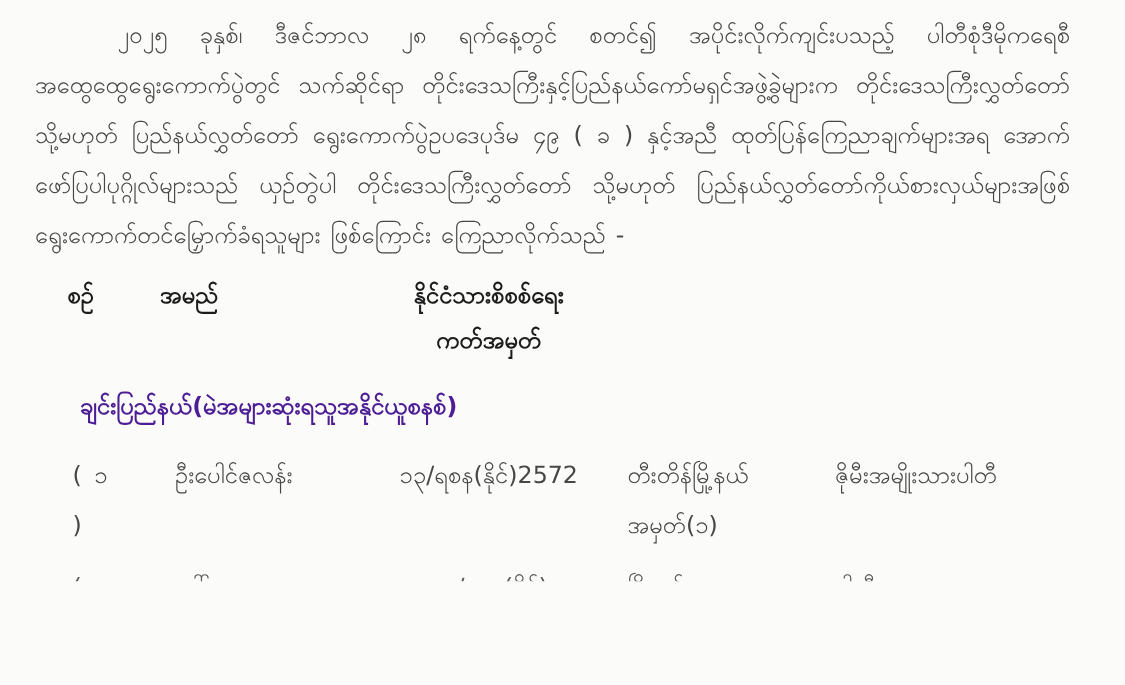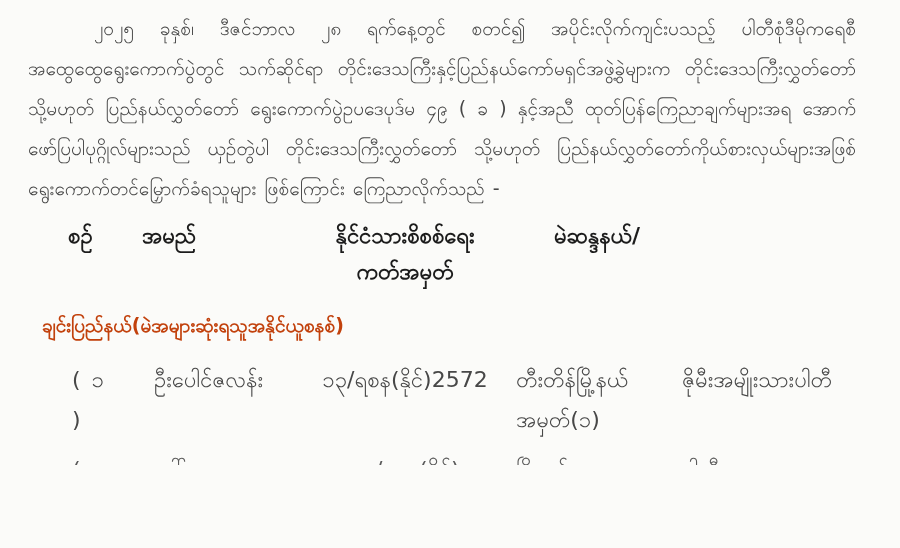--- a/index.html
+++ b/index.html
@@ -27,37 +27,37 @@
     line-height: 40px;
     text-align: justify;
     text-indent: 66px;
     color: #474747;
     word-spacing: 2px;
   }
   
   .tbl-grid {
     display: grid;
     grid-template-columns: 48px 180px 222px 162px 208px;
-    margin-left: 38px;
-    font-size: 22px;
+    margin-left: 24px;
+    font-size: 19px;
   }
   .thead {
     margin-top: 10px;
     font-weight: 700;
     color: #1c1c1c;
     line-height: 36px;
   }
   .th { text-align: center; }
   .th .h-line { display: block; }
   .th-serial { text-align: left; padding-left: 2px; }
   .th-name { text-align: left; padding-left: 28px; }
   .section-title {
-    margin: 16px 0 0 14px;
+    margin: 16px 0 0 36px;
     font-weight: 700;
-    color: #c2410c;
+    color: #4c1d95;
     font-size: 19px;
     line-height: 38px;
   }
   .trow {
     margin-top: 16px;
     line-height: 40px;
     color: #474747;
   }
   .td { text-align: left; }
   .td-serial { padding-left: 6px; letter-spacing: 2px; }
@@ -86,21 +86,20 @@
       <span class="h-line">စဉ်</span>
     </div>
     <div class="th th-name">
       <span class="h-line">အမည်</span>
     </div>
     <div class="th">
       <span class="h-line">နိုင်ငံသားစိစစ်ရေး</span>
       <span class="h-line">ကတ်အမှတ်</span>
     </div>
     <div class="th">
-      <span class="h-line">မဲဆန္ဒနယ်/</span>
     </div>
   </div>
 
   <div class="section-title">ချင်းပြည်နယ်(မဲအများဆုံးရသူအနိုင်ယူစနစ်)</div>
 
   <div class="tbl-grid trow">
     <div class="td td-serial">( ၁ )</div>
     <div class="td td-name">ဦးပေါင်ဇလန်း</div>
     <div class="td td-nrc">၁၃/ရစန(နိုင်)2572</div>
     <div class="td td-constituency">

